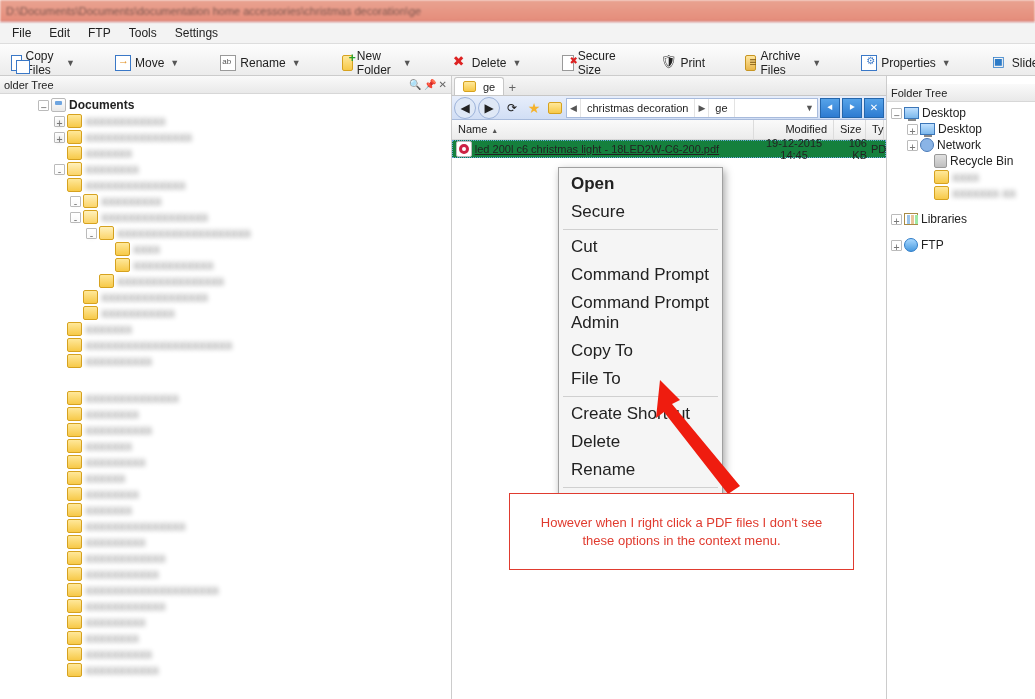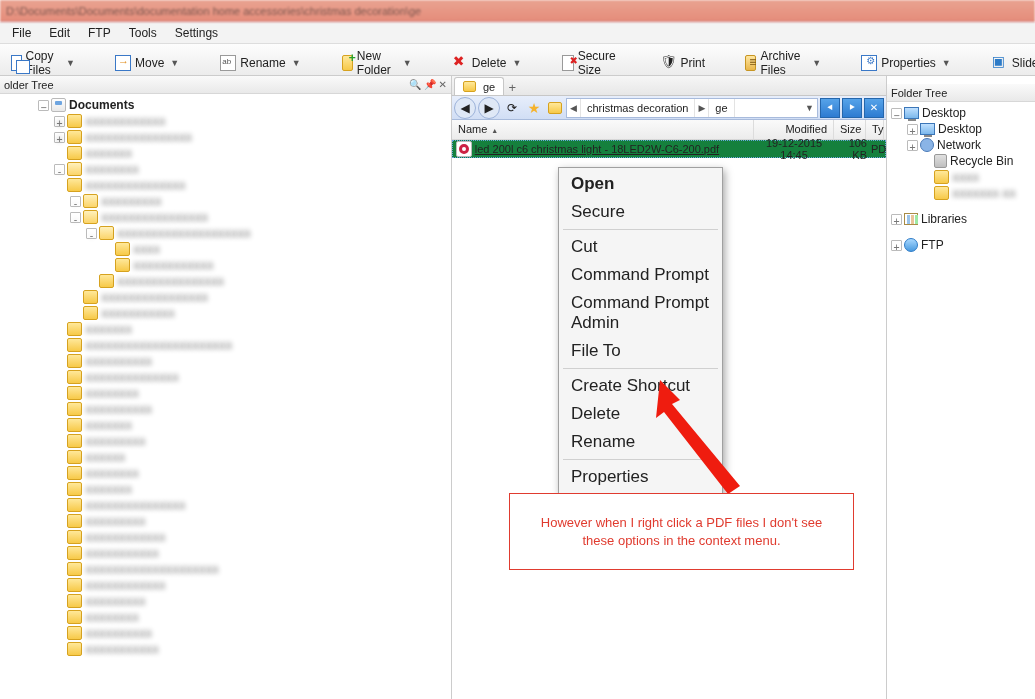--- a/index.html
+++ b/index.html
@@ -264,21 +264,21 @@
           <div class="tree-row blur" style="padding-left: 52px;">
             <div class="tw empty"></div>
             <div class="fico folder"></div>
             <span>aaaaaaaaaaaaaaaaaaaaaa</span>
           </div>
           <div class="tree-row blur" style="padding-left: 52px;">
             <div class="tw empty"></div>
             <div class="fico folder"></div>
             <span>aaaaaaaaaa</span>
           </div>
-          <div class="tree-row blur" style="padding-left: 52px;">
+          <div class="tree-row blur" style="padding-left: 52px; margin-top: 21px;">
             <div class="tw empty"></div>
             <div class="fico folder"></div>
             <span>aaaaaaaaaaaaaa</span>
           </div>
           <div class="tree-row blur" style="padding-left: 52px;">
             <div class="tw empty"></div>
             <div class="fico folder"></div>
             <span>aaaaaaaa</span>
           </div>
           <div class="tree-row blur" style="padding-left: 52px;">
@@ -461,20 +461,21 @@
   </div>
 </div>
 
 <div class="ctx">
   <div class="ctx-item bold">Open</div>
   <div class="ctx-item">Secure</div>
   <div class="ctx-sep"></div>
   <div class="ctx-item">Cut</div>
   <div class="ctx-item">Command Prompt</div>
   <div class="ctx-item">Command Prompt Admin</div>
+  <div class="ctx-item">Copy To</div>
   <div class="ctx-item">File To</div>
   <div class="ctx-sep"></div>
   <div class="ctx-item">Create Shortcut</div>
   <div class="ctx-item">Delete</div>
   <div class="ctx-item">Rename</div>
   <div class="ctx-sep"></div>
   <div class="ctx-item">Properties</div>
 </div>
 
 <div class="arrow">

